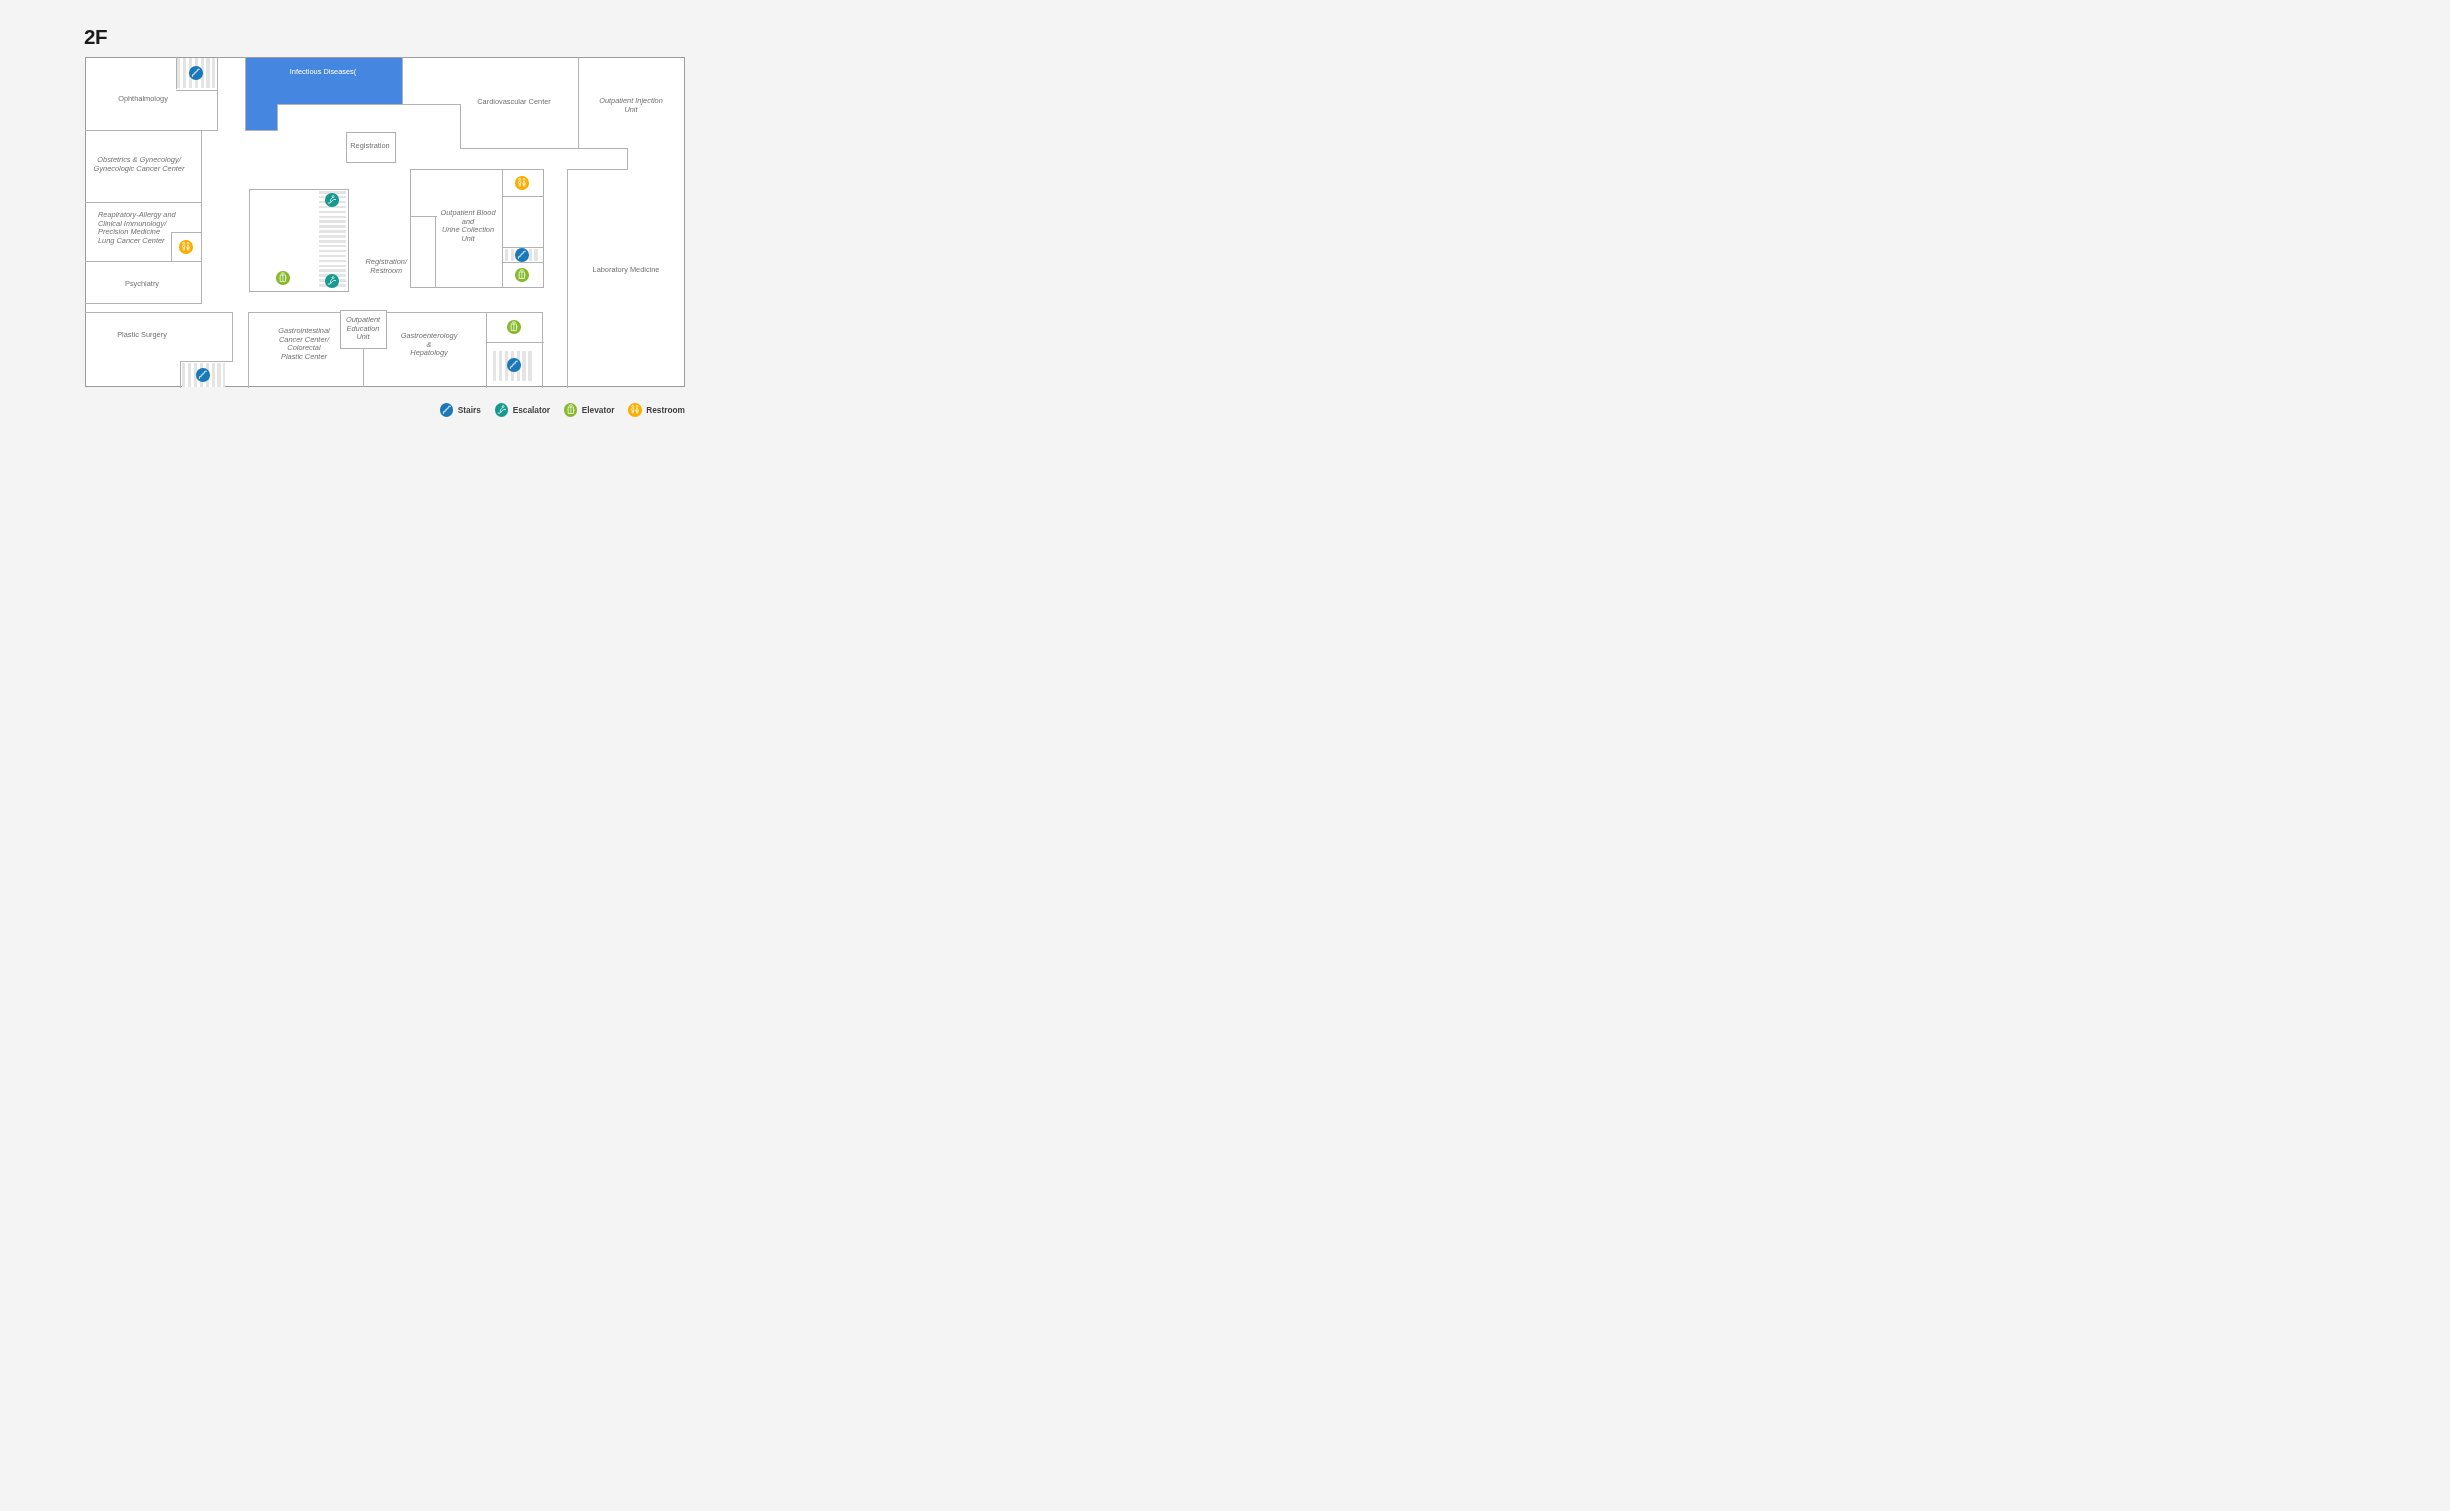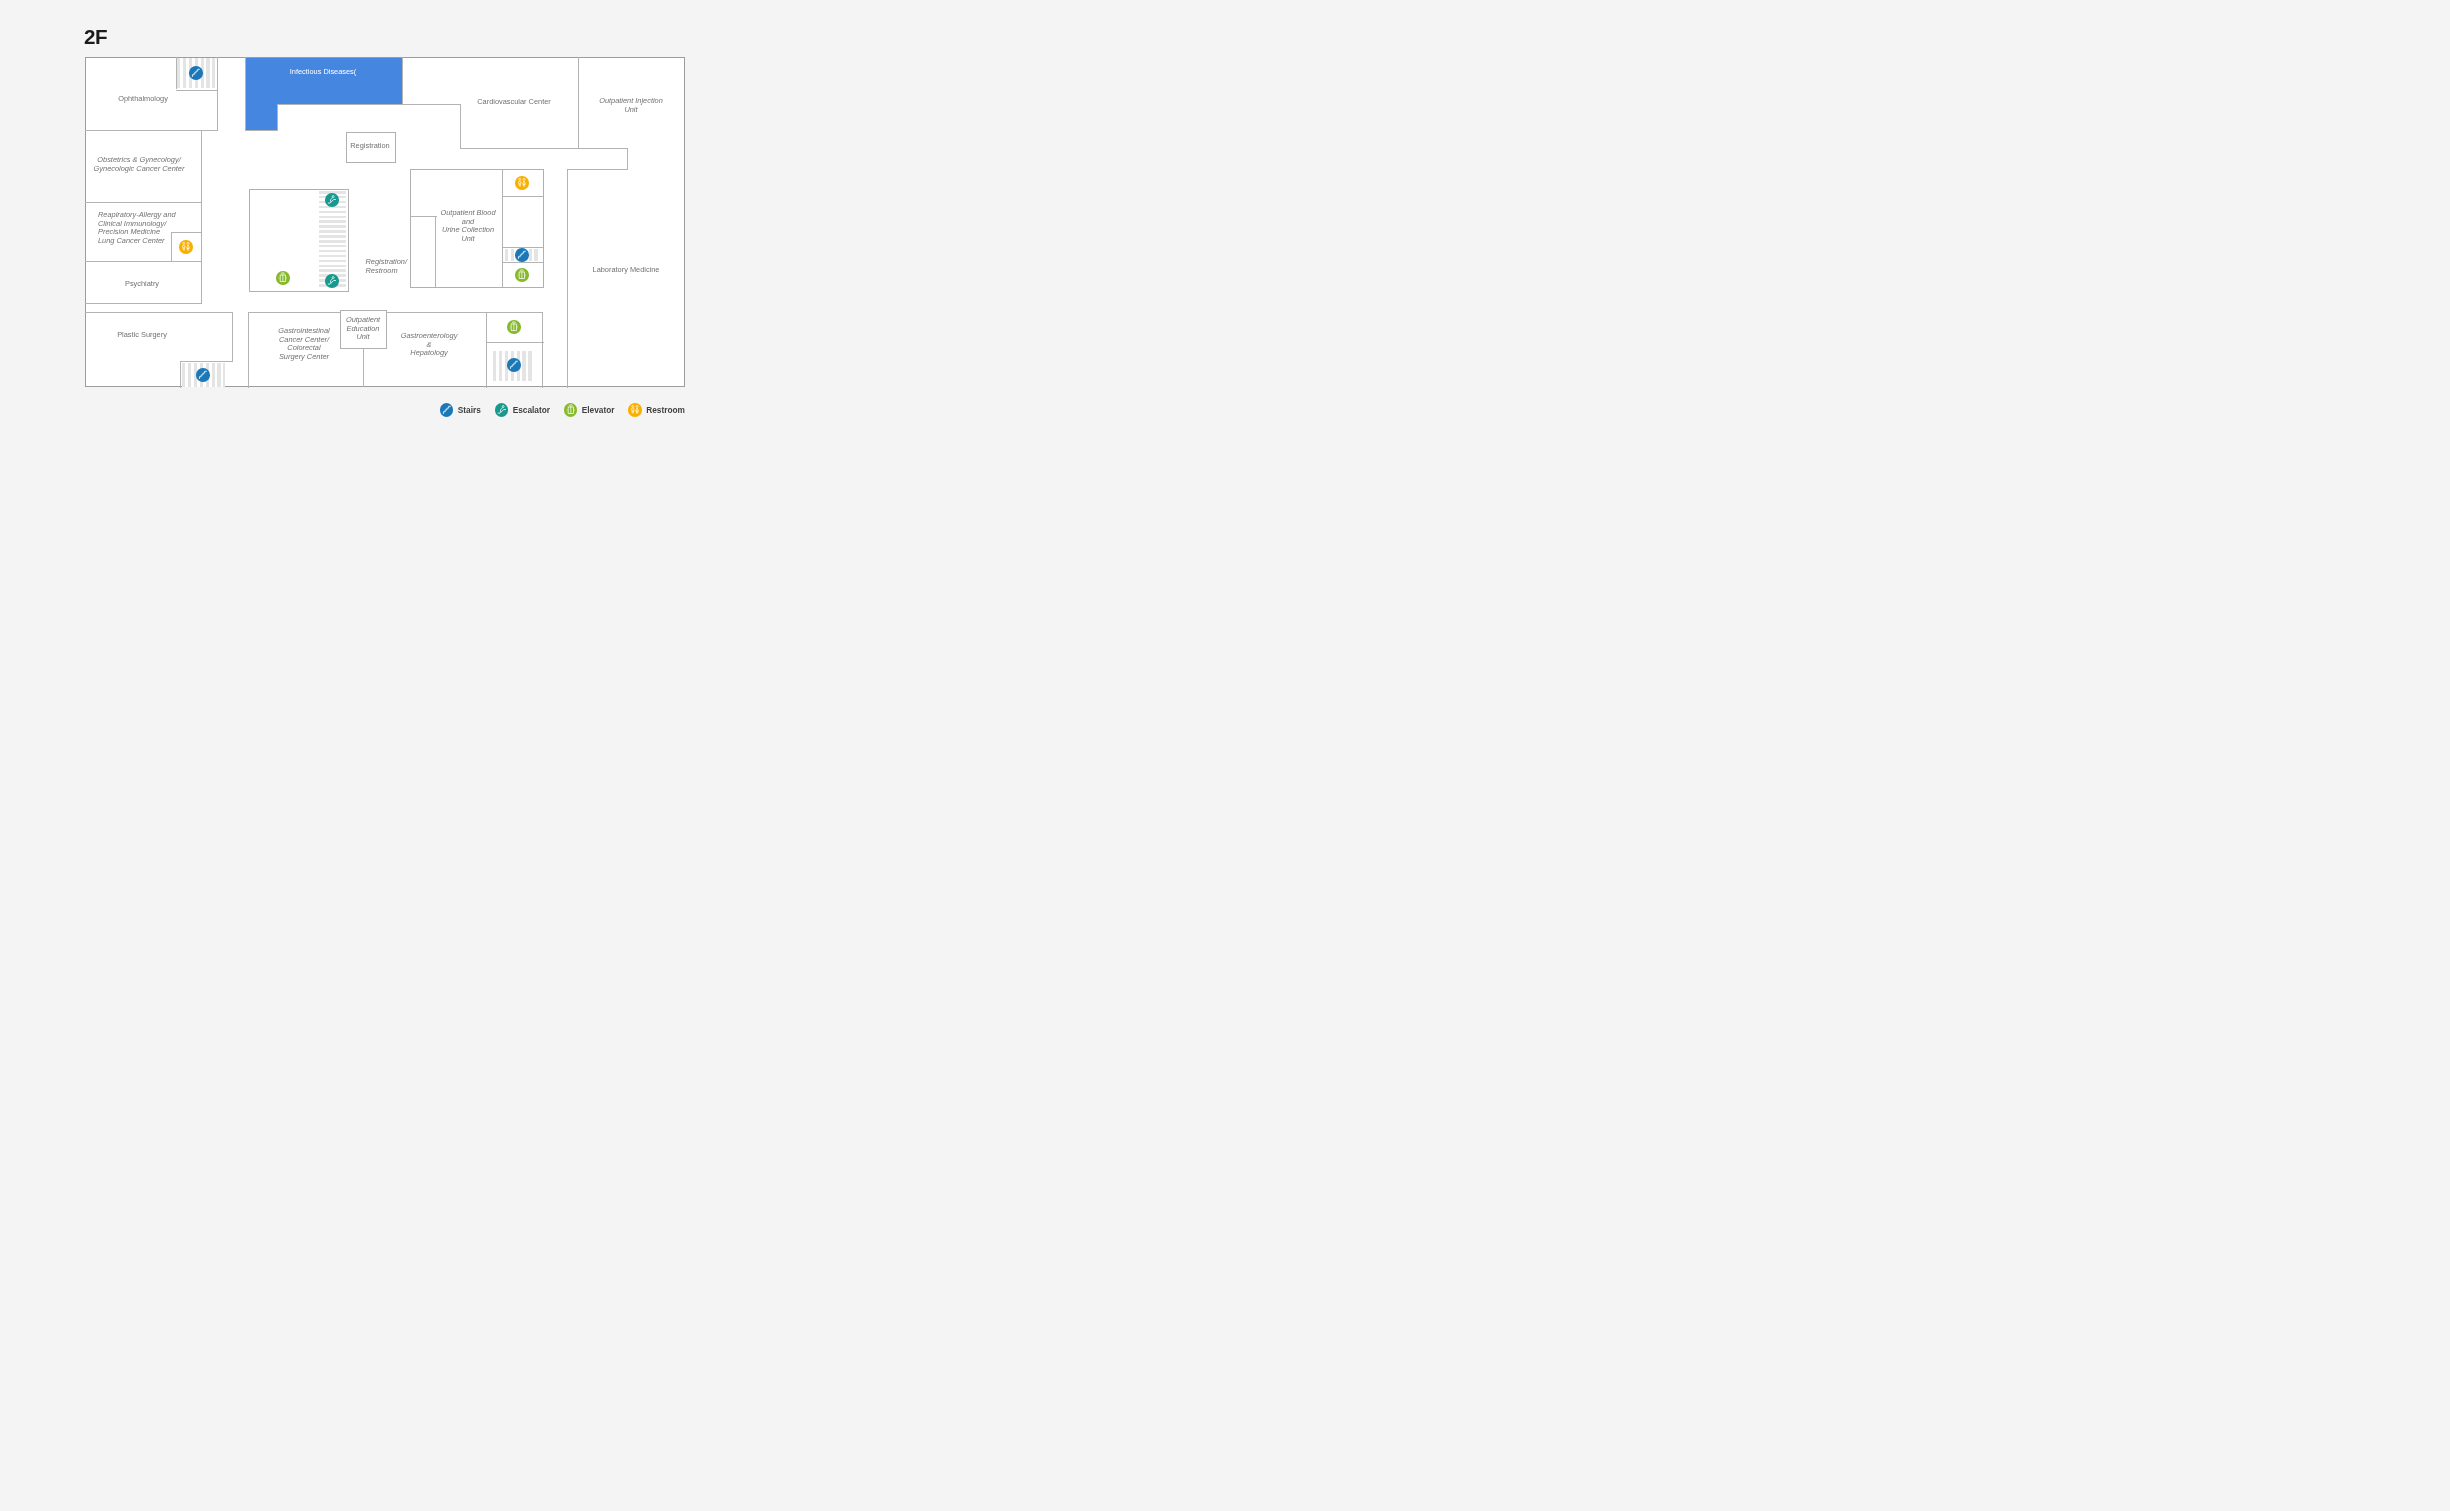--- a/index.html
+++ b/index.html
@@ -8,21 +8,21 @@
     background:#ffffff;border:1px solid #9c9c9c;z-index:0;}
   .w{position:absolute;background:#b3b3b3;z-index:2;}
   .box{position:absolute;border:1px solid #b0b0b0;background:transparent;z-index:3;}
   .box.white{background:#ffffff;}
   .bluezone{position:absolute;background:var(--c_blueroom);z-index:1;}
   .stripes-v{position:absolute;z-index:1;background:repeating-linear-gradient(to right,#e4e4e4 0 3.4px,#ffffff 3.4px 5.9px);}
   .stripes-h{position:absolute;z-index:1;background:repeating-linear-gradient(to bottom,#e4e4e4 0 2.5px,#ffffff 2.5px 4.9px);}
   .lbl{position:absolute;color:#717171;font-size:7.4px;line-height:8.6px;text-align:center;
     transform:translate(-50%,-50%);white-space:nowrap;z-index:4;}
   .lbl.left{transform:translateY(-50%);text-align:left;}
-  .lbl.right{transform:translateY(-50%);text-align:left;margin-left:19px;}
+  .lbl.right{transform:translateY(-50%);text-align:center;margin-left:19px;}
   .lbl.white{color:#ffffff;}
   .ln{display:block;font-style:italic;}
   .title{position:absolute;left:84px;top:24.5px;font-size:20.6px;font-weight:700;color:#1b1b1b;
     letter-spacing:-0.5px;z-index:4;}
   .icb{position:absolute;width:13.7px;height:13.7px;border-radius:50%;z-index:5;
     display:flex;align-items:center;justify-content:center;}
   .icb svg{width:13.7px;height:13.7px;display:block;}
   .c-stairs{background:var(--c_stairs);}
   .c-esc{background:var(--c_escalator);}
   .c-elev{background:var(--c_elevator);}
@@ -148,21 +148,21 @@
     <span class="ln">Outpatient Blood</span>
     <span class="ln">and</span>
     <span class="ln">Urine Collection</span>
     <span class="ln">Unit</span>
   </div>
   <div class="lbl" style="left:626px;top:270px">Laboratory Medicine</div>
   <div class="lbl" style="left:304px;top:344px">
     <span class="ln">Gastrointestinal</span>
     <span class="ln">Cancer Center/</span>
     <span class="ln">Colorectal</span>
-    <span class="ln">Surgery Center</span>
+    <span class="ln">Plastic Center</span>
   </div>
   <div class="lbl" style="left:363px;top:329px">
     <span class="ln">Outpatient</span>
     <span class="ln">Education</span>
     <span class="ln">Unit</span>
   </div>
   <div class="lbl" style="left:429px;top:345px">
     <span class="ln">Gastroenterology</span>
     <span class="ln">&amp;</span>
     <span class="ln">Hepatology</span>

